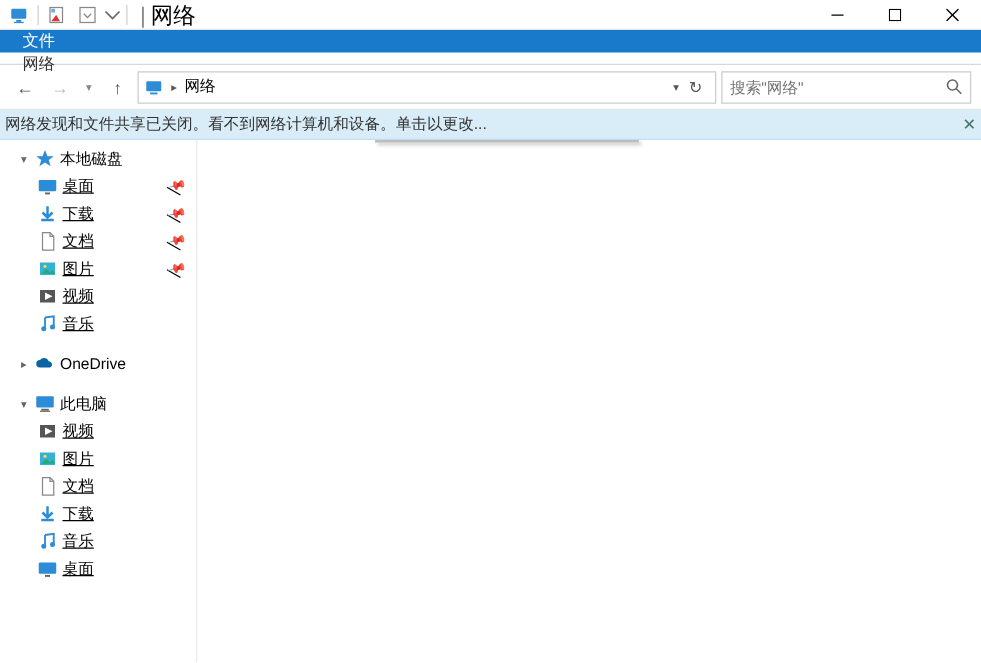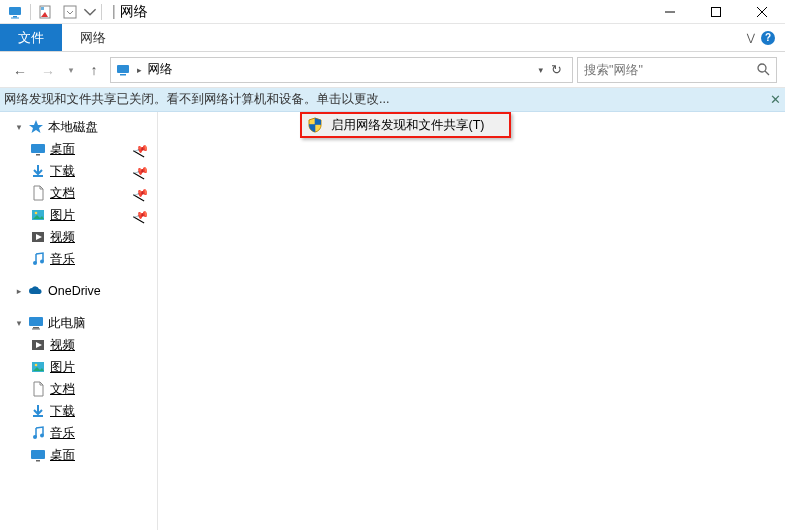--- a/index.html
+++ b/index.html
@@ -4,28 +4,28 @@
 <style>
   * { box-sizing: border-box; margin: 0; padding: 0; font-family: "Microsoft YaHei", "Segoe UI", sans-serif; }
   html, body { width: 785px; height: 530px; overflow: hidden; background: #fff; }
 
   
   .titlebar { height: 24px; background: #fff; display: flex; align-items: center; border-bottom: 1px solid #e5e5e5; }
   .qat { display: flex; align-items: center; height: 100%; padding-left: 4px; gap: 2px; }
   .qat svg, .qat .glyph { width: 16px; height: 16px; }
   .qat-item { width: 22px; height: 22px; display: flex; align-items: center; justify-content: center; }
   .qat-sep { width: 1px; height: 16px; background: #d0d0d0; margin: 0 2px; }
-  .win-title { margin-left: 8px; font-size: 14px; color: #000; }
+  .win-title { margin-left: 8px; font-size: 18px; color: #000; }
   .win-title .sep { color: #888; margin-right: 4px; }
   .sysbtns { margin-left: auto; display: flex; }
   .sysbtn { width: 46px; height: 24px; display: flex; align-items: center; justify-content: center; }
   .sysbtn svg { width: 10px; height: 10px; stroke: #000; stroke-width: 1; fill: none; }
 
   
-  .ribbon { height: 28px; background: #fff; display: flex; align-items: stretch; border-bottom: 1px solid #d8d8d8; }
+  .ribbon { height: 28px; background: #fff; display: flex; align-items: stretch; border-bottom: 1px solid #d8d8d8; flex-direction: column; }
   .ribbon-tab { padding: 0 18px; display: flex; align-items: center; font-size: 13px; color: #333; }
   .ribbon-tab.active { background: #1979ca; color: #fff; }
   .ribbon-right { margin-left: auto; display: flex; align-items: center; padding-right: 10px; gap: 6px; }
   .ribbon-caret { color: #555; font-size: 10px; }
   .help-icon { width: 14px; height: 14px; border-radius: 50%; background: #1979ca; color: #fff; font-size: 10px; display: flex; align-items: center; justify-content: center; font-weight: bold; }
 
   
   .navbar { height: 36px; background: #fff; display: flex; align-items: center; padding: 0 8px; gap: 4px; border-bottom: 1px solid #e5e5e5; }
   .navbtn { width: 24px; height: 24px; display: flex; align-items: center; justify-content: center; color: #555; font-size: 14px; }
   .navbtn.small { font-size: 9px; color: #888; width: 14px; }
@@ -327,27 +327,16 @@
             <rect x="1" y="3" width="14" height="9" rx="1" fill="#2c8dd6"></rect>
             <rect x="6" y="13" width="4" height="1.5" fill="#666"></rect>
           </svg>
         </span>
       <span class="tree-label">桌面</span>
     </div>
   </div>
 
   <div class="content">
     <div class="ctxmenu">
-      <div class="ctxitem hi">
-        <span class="ctx-icon">
-          <svg viewBox="0 0 16 16">
-              <path d="M8 1 L14 3 L14 8 C14 12 11 14.5 8 15 C5 14.5 2 12 2 8 L2 3 Z" fill="#ffd54a" stroke="#c08a00"></path>
-              <path d="M8 1 L8 15 M2 7.5 L14 7.5" stroke="#1767b5" stroke-width="0.6"></path>
-              <path d="M8 1 L14 3 L14 7.5 L8 7.5 Z" fill="#1767b5"></path>
-              <path d="M2 7.5 L8 7.5 L8 15 C5 14.5 2 12 2 7.5 Z" fill="#1767b5"></path>
-            </svg>
-        </span>
-        <span class="ctx-text">启用网络发现和文件共享(T)</span>
-      </div>
     </div>
   </div>
 
 </div>
 
 </body></html>

